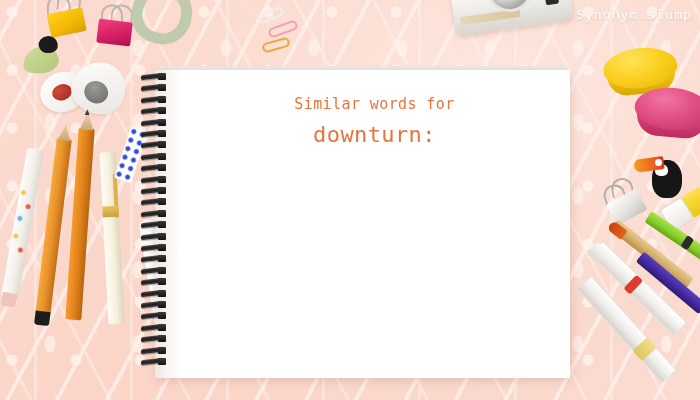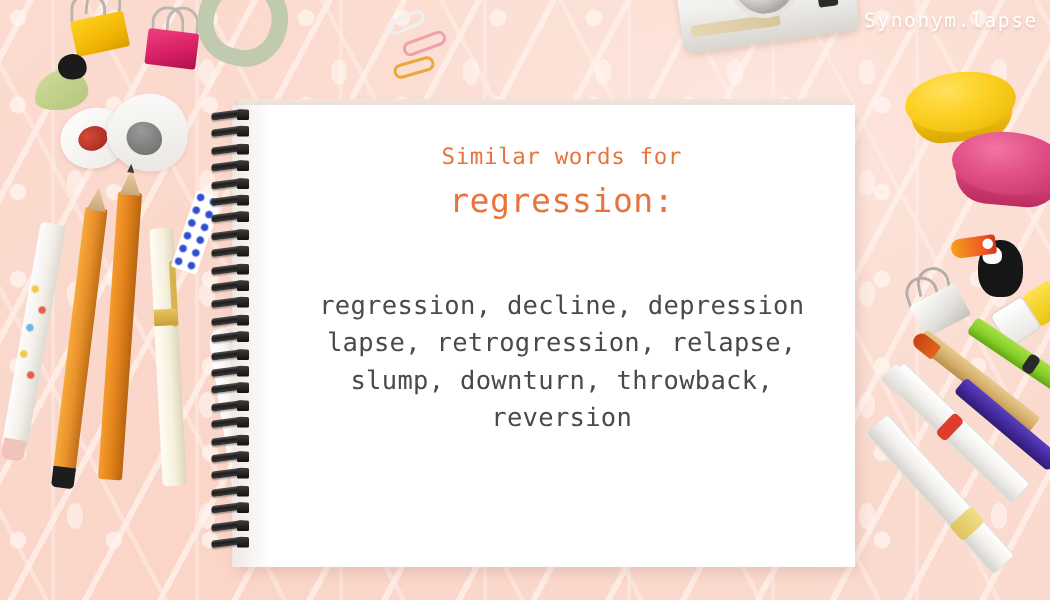--- a/index.html
+++ b/index.html
@@ -485,21 +485,21 @@
 </style>
 </head>
 <body>
 
 <div id="desk">
   <div id="circuit"></div>
   <div id="pads"></div>
   <div id="pads2"></div>
 </div>
 
-<div id="watermark">Synonym.lapse</div>
+<div id="watermark">Synonym.slump</div>
 
 <div class="obj" id="clip-yellow">
   <div class="arm a1"></div>
     <div class="arm a2"></div>
     <div class="body"></div>
 </div>
 <div class="obj" id="clip-pink">
   <div class="arm a1"></div>
     <div class="arm a2"></div>
     <div class="body"></div>
@@ -587,27 +587,21 @@
 
 <div id="notepad">
   <div class="pad-under2"></div>
   <div class="pad-under"></div>
 
   <div id="paper">
     <div id="paper-shade"></div>
 
     <div id="pad-text">
       <div id="title-line1">Similar words for</div>
-      <div id="title-word">regression:</div>
-      <div id="synonyms">
-        <div>regression, decline, depression</div>
-        <div>lapse, retrogression, relapse,</div>
-        <div>slump, downturn, throwback,</div>
-        <div>reversion</div>
-      </div>
+      <div id="title-word">downturn:</div>
     </div>
   </div>
 
   <div id="spiral">
       <div class="ring" style="top: 0px;">
         <i></i>
         <b></b>
       </div>
       <div class="ring" style="top: 11.4px;">
         <i></i>

